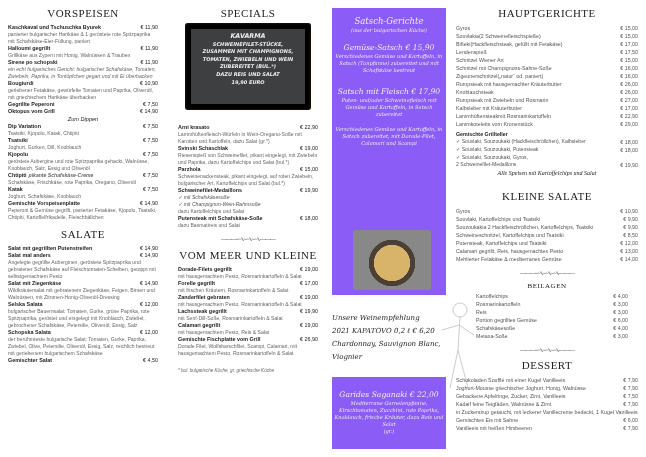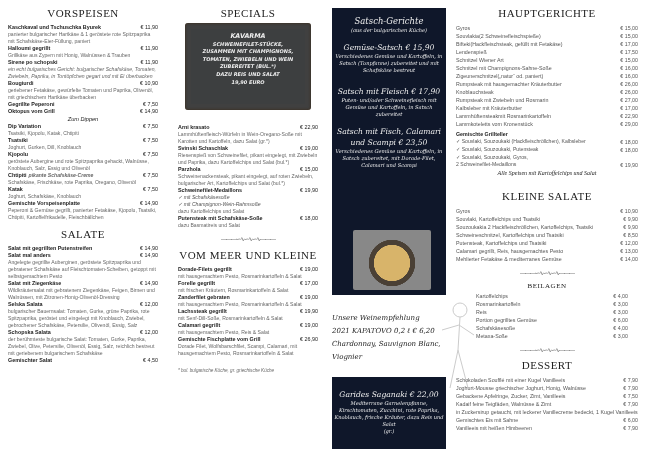--- a/index.html
+++ b/index.html
@@ -12,24 +12,24 @@
 .desc{font-size:5.1px;color:#666;line-height:7px}
 .desc.it{font-style:italic}
 .sub{text-align:center;font-style:italic;font-size:5.6px;margin:1px 0}
 .row{display:flex;justify-content:space-between;font-size:5.3px;line-height:8px}
 .row .n{font-weight:bold}
 .row .n span{font-weight:normal;color:#555}
 .row .p{color:#555;white-space:nowrap}
 .grp{margin-top:2px}
 .chk{font-size:5.1px;color:#555;line-height:7px}
 .orn{text-align:center;color:#555;font-size:6px;letter-spacing:-1px;margin:6px 0}
-.board{position:absolute;left:185px;top:23px;width:126px;height:87px;background:#404040;border-radius:3px;padding:6px;box-shadow:inset 0 0 3px #3b2814}
+.board{position:absolute;left:185px;top:23px;width:126px;height:87px;background:#000000;border-radius:3px;padding:6px;box-shadow:inset 0 0 3px #3b2814}
 .board .inner{background:#3d3f40;width:100%;height:100%;text-align:center;color:#eee;font-family:"DejaVu Sans",sans-serif;font-style:italic;font-weight:bold;font-size:5px;line-height:7.6px;padding-top:4px;text-transform:uppercase}
 .board .inner .t{font-size:6.4px}
-.black{position:absolute;background:#0f172a;color:#eee;text-align:center;font-family:"DejaVu Serif",serif;font-style:italic}
+.black{position:absolute;background:#8b5cf6;color:#eee;text-align:center;font-family:"DejaVu Serif",serif;font-style:italic}
 .black .ti{font-size:7.6px;line-height:11px}
 .black .tx{font-size:5.1px;line-height:7px}
 .wine{position:absolute;left:332px;top:312px;width:114px;text-align:left;font-family:"DejaVu Serif",serif;font-style:italic;font-size:7px;line-height:13px;color:#222}
 .food{position:absolute;left:353px;top:230px;width:78px;height:60px;background:radial-gradient(circle at 50% 55%,#d8b46a 0 35%,#4a4035 36% 45%,#888 46%);border-radius:2px}
 .statue{position:absolute;left:440px;top:300px;width:40px;height:90px;opacity:.25}
 </style>
 </head>
 <body>
 
 <div class="col" style="left:8px;width:150px">
@@ -276,21 +276,20 @@
   <div id="satsch">
       <div style="margin-top: 8px;">
         <div class="ti"><span>Gemüse-Satsch</span>  <span>€ 15,90</span></div>
         <div class="tx">Verschiedenes Gemüse und Kartoffeln, in Satsch (Tonpfanne) zubereitet und mit Schafskäse bestreut</div>
       </div>
       <div style="margin-top: 12px;">
         <div class="ti"><span>Satsch mit Fleisch</span>  <span>€ 17,90</span></div>
         <div class="tx">Puten- und/oder Schweinefleisch mit Gemüse und Kartoffeln, in Satsch zubereitet</div>
       </div>
       <div style="margin-top: 8px;">
-        <div class="ti"><span>Satsch mit Fisch, Calamari und Scampi</span>  <span>€ 23,50</span></div>
         <div class="tx">Verschiedenes Gemüse und Kartoffeln, in Satsch zubereitet, mit Dorade-Filet, Calamari und Scampi</div>
       </div>
     </div>
 </div>
 <div class="food"></div>
 <div class="wine">
   <div>Unsere Weinempfehlung</div>
   <div>2021 KAPATOVO 0,2 ℓ  € 6,20</div>
   <div>Chardonnay, Sauvignon Blanc, Viognier</div>
 </div>

